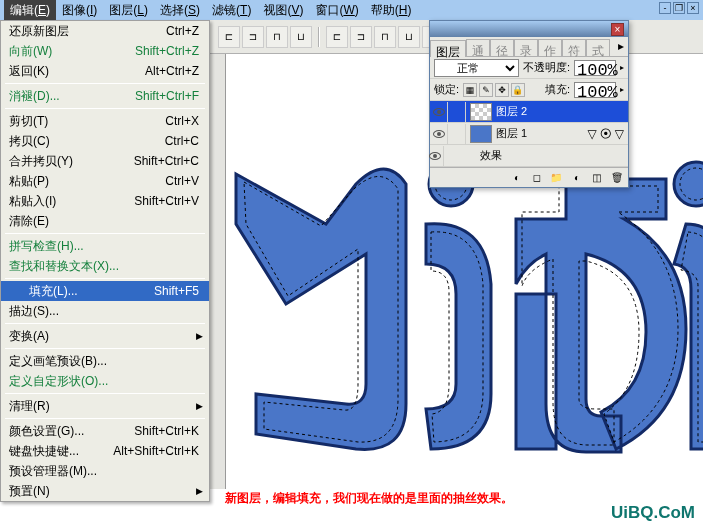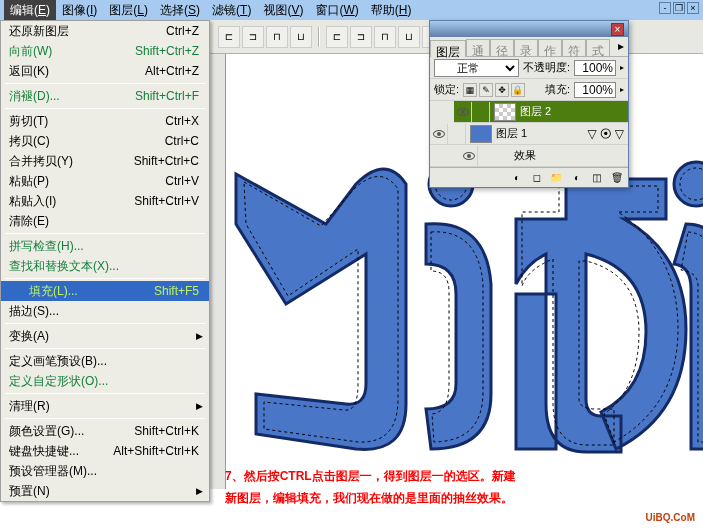--- a/index.html
+++ b/index.html
@@ -10,21 +10,21 @@
   .menu-item { padding: 2px 6px; cursor: pointer; }
   .menu-item.active { background: #404040; color: #fff; }
   .menu-item .uline { text-decoration: underline; }
   .win-ctrl { position: absolute; right: 4px; top: 2px; display: flex; gap: 2px; }
   .win-btn { width: 12px; height: 12px; background: #A6CAF0; border: 1px solid #5a7fa8; text-align: center; line-height: 10px; font-size: 9px; }
 
   
   .dropdown { position: absolute; left: 0; top: 20px; width: 210px; background: #EDEDE5; border: 1px solid #A0A0A0; box-shadow: 2px 2px 3px rgba(0,0,0,0.3); z-index: 100; }
   .dd-item { height: 20px; display: flex; align-items: center; padding: 0 8px; position: relative; }
   .dd-item.disabled { color: #15803d; }
-  .dd-item.highlighted { background: #316AC5; color: #bef264; padding-left: 28px; }
+  .dd-item.highlighted { background: #316AC5; color: #ffffff; padding-left: 28px; }
   .dd-item .shortcut { position: absolute; right: 10px; }
   .dd-item .arrow { position: absolute; right: 6px; font-size: 9px; }
   .dd-sep { height: 1px; background: #C0C0B8; margin: 2px 4px; border-bottom: 1px solid #fff; }
 
   
   .toolbar { position: absolute; left: 210px; top: 20px; right: 0; height: 34px; background: #E8E8E3; border-bottom: 1px solid #b0b0b0; display: flex; align-items: center; padding: 0 8px; gap: 2px; }
   .tool-btn { width: 22px; height: 22px; border: 1px solid #ccc; background: #f0f0ec; display: inline-flex; align-items: center; justify-content: center; font-size: 10px; }
   .tool-sep { width: 2px; height: 20px; border-left: 1px solid #b0b0b0; border-right: 1px solid #fff; margin: 0 4px; }
 
   
@@ -41,45 +41,45 @@
   .layers-panel { position: absolute; right: 74px; top: 20px; width: 200px; background: #E8E8E3; border: 1px solid #6080a8; box-shadow: 2px 2px 5px rgba(0,0,0,0.3); z-index: 200; }
   .panel-title { height: 16px; background: linear-gradient(to bottom, #A6CAF0, #6080a8); display: flex; align-items: center; padding: 0 4px; }
   .panel-close { width: 13px; height: 13px; background: #c04040; color: #fff; text-align: center; line-height: 11px; font-size: 10px; margin-left: auto; border: 1px solid #803030; }
   .panel-tabs { height: 20px; display: flex; background: #E8E8E3; border-bottom: 1px solid #b0b0b0; font-size: 11px; }
   .panel-tab { padding: 3px 5px; border: 1px solid #b0b0b0; border-bottom: none; background: #E8E8E3; margin-top: 2px; }
   .panel-tab.active { background: #E8E8E3; position: relative; top: 1px; }
   .panel-tab.inactive { color: #888; }
   .panel-row { height: 22px; display: flex; align-items: center; padding: 0 4px; gap: 4px; border-bottom: 1px solid #d0d0cc; }
   .panel-select { border: 1px solid #888; background: #fff; height: 18px; flex: 1; padding: 0 18px; font-size: 11px; }
   .panel-label { font-size: 11px; }
-  .panel-input { width: 42px; height: 16px; border: 1px solid #888; background: #fff; text-align: right; padding: 0 2px; font-size: 12px; }
+  .panel-input { width: 42px; height: 16px; border: 1px solid #888; background: #fff; text-align: right; padding: 0 2px; font-size: 17px; font-family: Liberation Mono, monospace; }
   .panel-arrow { font-size: 8px; }
   .lock-icons { display: flex; gap: 2px; }
   .lock-ico { width: 14px; height: 14px; border: 1px solid #b0b0b0; display: inline-flex; align-items: center; justify-content: center; font-size: 9px; }
 
   .layer-list { }
   .layer-row { height: 22px; display: flex; align-items: center; border-bottom: 1px solid #d0d0cc; }
-  .layer-row.selected { background: #4d7c0f; color: #fff; margin-left: 24px; }
-  .layer-row.effect { padding-left: 84px; }
+  .layer-row.selected { background: #1d4ed8; color: #fff; }
+  .layer-row.effect { padding-left: 50px; }
   .layer-vis { width: 18px; height: 20px; display: flex; align-items: center; justify-content: center; border-right: 1px solid #d0d0cc; }
   .layer-link { width: 18px; height: 20px; display: flex; align-items: center; justify-content: center; border-right: 1px solid #d0d0cc; }
   .layer-thumb { width: 22px; height: 18px; border: 1px solid #888; margin: 0 4px; background: #fff; }
   .layer-thumb.checker { background: repeating-conic-gradient(#ccc 0 25%, #fff 0 50%) 0 0/8px 8px; }
   .layer-thumb.blue { background: #4a76c8; }
   .layer-name { font-size: 11px; }
   .layer-extras { margin-left: auto; margin-right: 4px; font-size: 10px; display: flex; gap: 3px; align-items: center; }
 
   .panel-bottom { height: 20px; display: flex; align-items: center; justify-content: flex-end; padding: 0 4px; gap: 6px; background: #E8E8E3; border-top: 1px solid #b0b0b0; }
   .pb-ico { width: 14px; height: 14px; display: inline-flex; align-items: center; justify-content: center; font-size: 10px; }
 
   
   .instructions { position: absolute; left: 225px; bottom: 20px; color: #ff0000; font-size: 14px; font-weight: bold; font-family: "SimSun"; line-height: 22px; }
   
   
-  .watermark { position: absolute; right: 8px; bottom: 6px; color: #c2410c; font-family: Arial; font-size: 10px; font-weight: bold; padding-left: 35px; }
+  .watermark { position: absolute; right: 8px; bottom: 6px; color: #0f766e; font-family: Arial; font-size: 17px; font-weight: bold; padding-left: 35px; }
   
   .eye-icon { width: 12px; height: 8px; border: 1px solid #555; border-radius: 50%; position: relative; }
   .eye-icon::after { content: ''; position: absolute; width: 4px; height: 4px; background: #555; border-radius: 50%; left: 3px; top: 1px; }
 </style>
 </head>
 <body>
 
 <div class="menubar">
   <span class="menu-item active"><span>编辑</span>(<span class="uline">E</span>)</span>
   <span class="menu-item"><span>图像</span>(<span class="uline">I</span>)</span>
@@ -297,17 +297,16 @@
     <span class="pb-ico">◐</span>
     <span class="pb-ico">◻</span>
     <span class="pb-ico">📁</span>
     <span class="pb-ico">◐</span>
     <span class="pb-ico">◫</span>
     <span class="pb-ico">🗑</span>
   </div>
 </div>
 
 <div class="instructions">
-  <div>7、然后按CTRL点击图层一，得到图层一的选区。新建</div>
   <div>新图层，编辑填充，我们现在做的是里面的抽丝效果。</div>
 </div>
 
 <div class="watermark">UiBQ.CoM</div>
 
 </body></html>

